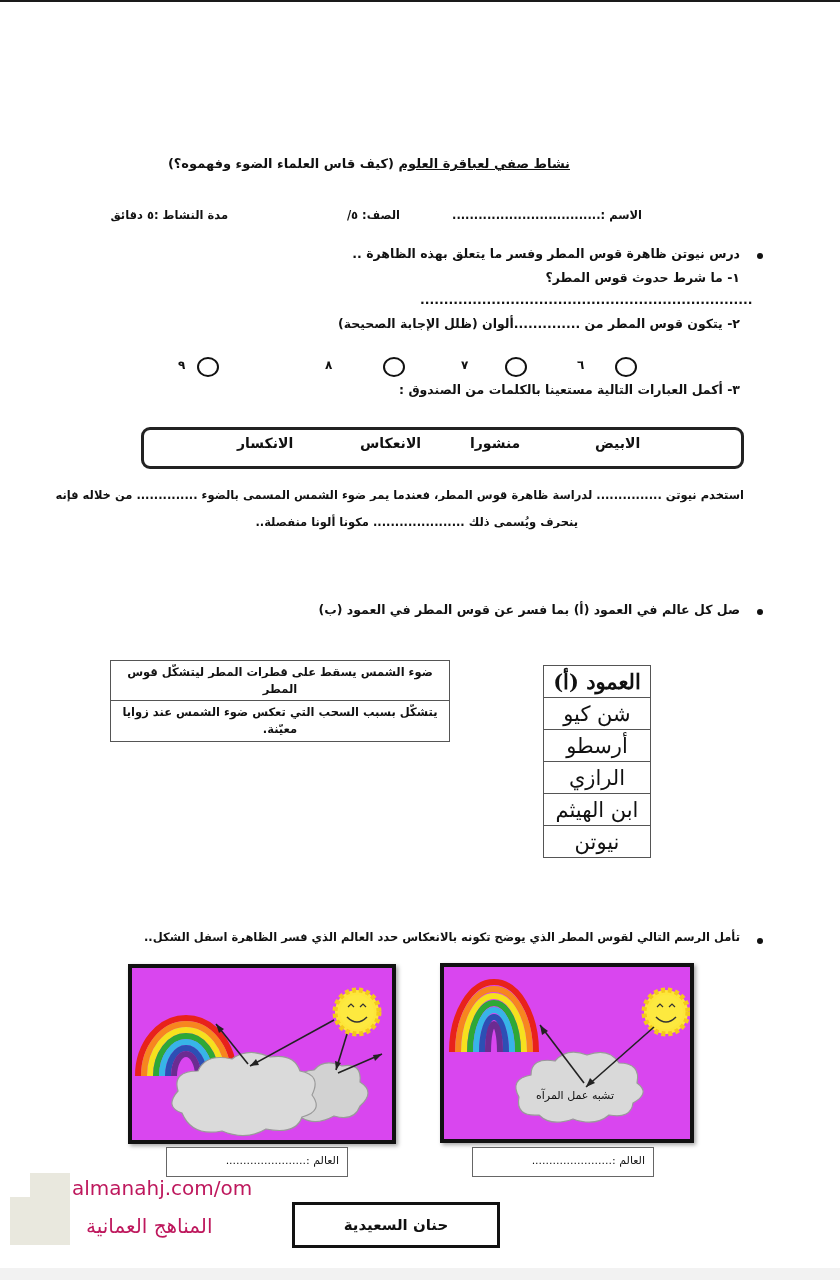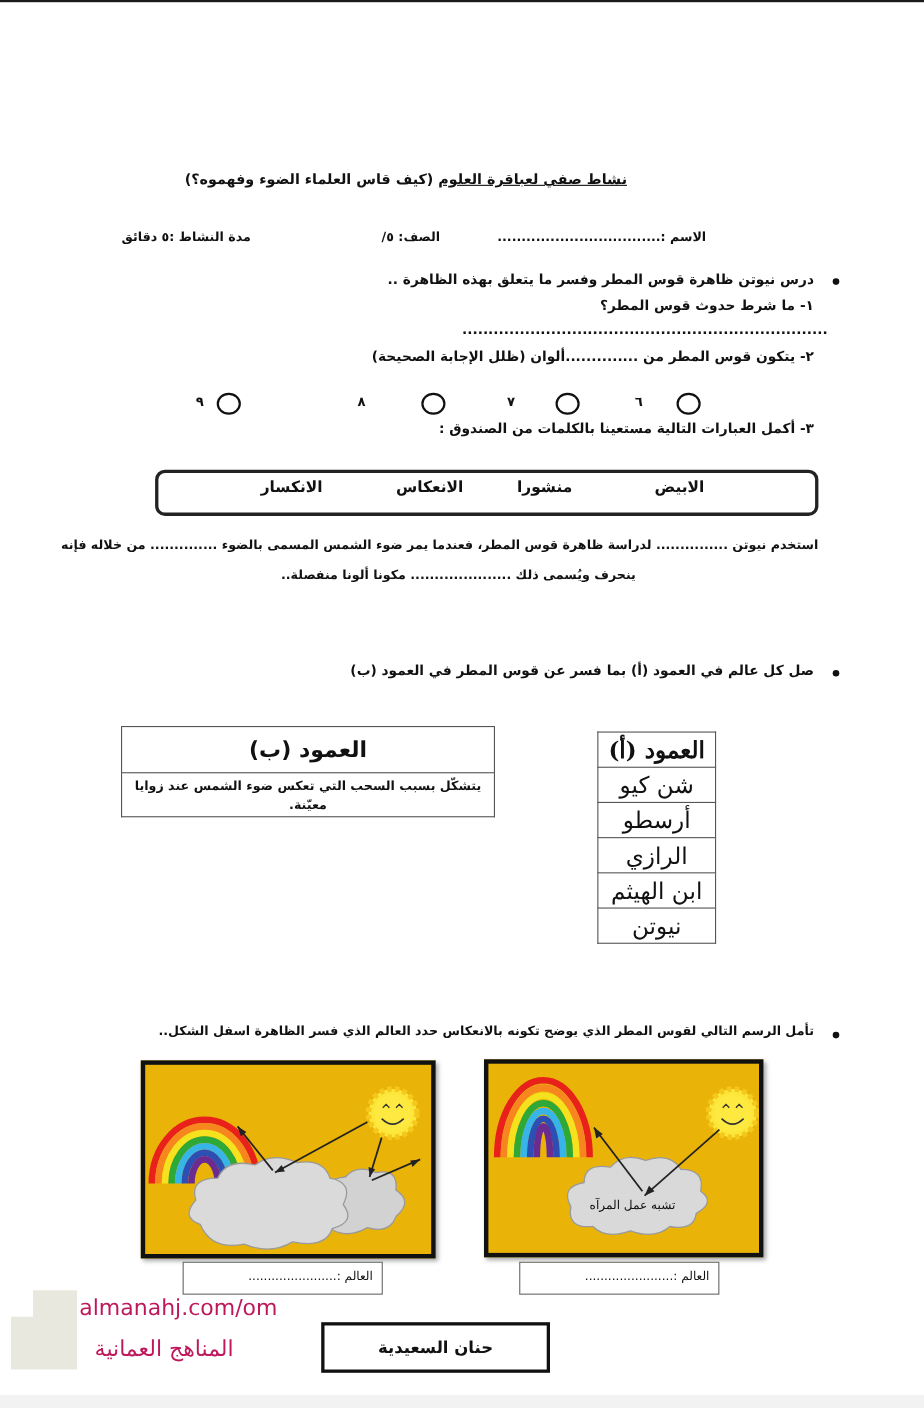--- a/index.html
+++ b/index.html
@@ -17,21 +17,21 @@
   .opt{position:absolute;top:357px;width:18px;height:16px;border:2.5px solid #111;border-radius:50%;}
   .optnum{position:absolute;top:358px;font-size:12px;font-weight:bold;}
   .wordbox{left:141px;top:427px;width:597px;height:36px;border:3px solid #222;border-radius:9px;}
   .word{position:absolute;top:435px;font-size:14px;font-weight:bold;white-space:nowrap;}
   table.colb{position:absolute;left:110px;top:660px;width:340px;border-collapse:collapse;}
   table.colb td{border:1.2px solid #555;text-align:center;direction:rtl;font-size:11.5px;font-weight:bold;padding:3px 6px;line-height:1.45;}
   table.colb td.h{font-size:20px;padding:6px;}
   table.cola{position:absolute;left:543px;top:665px;width:108px;border-collapse:collapse;}
   table.cola td{border:1.2px solid #555;text-align:center;direction:rtl;font-family:"DejaVu Serif","Liberation Serif",serif;font-size:21px;height:31px;padding:0;}
   table.cola td.h{font-weight:bold;}
-  .frame{position:absolute;border:4px solid #111;background:#eab308;box-shadow:2px 2px 4px rgba(0,0,0,.35);overflow:hidden;}
+  .frame{position:absolute;border:4px solid #111;background:#d946ef;box-shadow:2px 2px 4px rgba(0,0,0,.35);overflow:hidden;}
   .answerbox{position:absolute;width:180px;height:28px;border:1.5px solid #666;background:#fff;}
   .answerbox span{position:absolute;top:6px;font-size:11px;font-weight:normal;white-space:nowrap;}
   .signbox{position:absolute;left:292px;top:1202px;width:202px;height:40px;border:3px solid #111;text-align:center;line-height:40px;font-size:15px;font-weight:bold;}
   .wm1{position:absolute;background:#e9e8de;}
   .wmtext{position:absolute;color:#be185d;font-size:20px;white-space:nowrap;}
 </style>
 </head>
 <body>
 
 <div class="topbar"></div>
@@ -68,22 +68,22 @@
 <div class="word" style="left:237px;">الانكسار</div>
 
 <div class="abs line rtl" style="right:96px;top:488px;font-size:11.5px;">استخدم نيوتن ............... لدراسة ظاهرة قوس المطر، فعندما يمر ضوء الشمس المسمى بالضوء ..............  من خلاله فإنه</div>
 <div class="abs line rtl" style="right:262px;top:515px;font-size:11.5px;">ينحرف ويُسمى ذلك  ..................... مكونا ألونا منفصلة..</div>
 
 <div class="bullet" style="left:757px;top:609px;"></div>
 <div class="abs line rtl" style="right:100px;top:602px;">صل كل عالم في العمود (أ) بما فسر عن قوس المطر في العمود (ب)</div>
 
 <table class="colb">
   <tbody>
-      <tr>
-        <td class="h">العمود (ب)</td>
+  <tr>
+        <td>ضوء الشمس يسقط على قطرات المطر ليتشكّل قوس المطر</td>
       </tr>
   <tr>
         <td>يتشكّل بسبب السحب التي تعكس ضوء الشمس عند زوايا معيّنة.</td>
       </tr>
 </tbody>
   </table>
 
 <table class="cola">
   <tbody>
       <tr>

